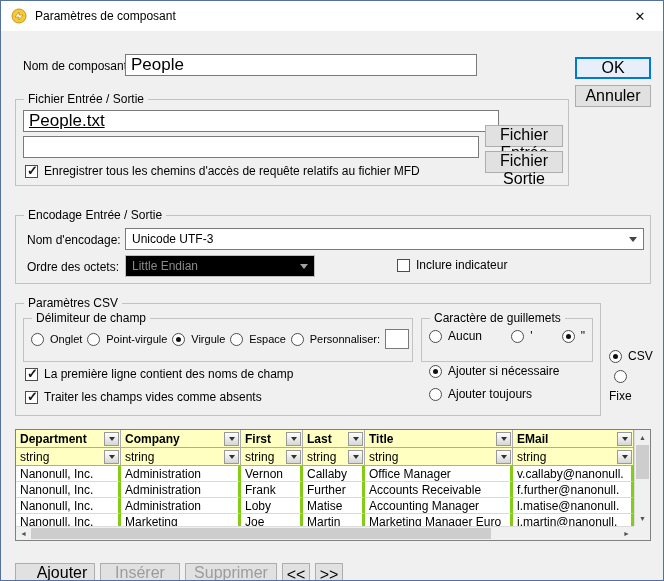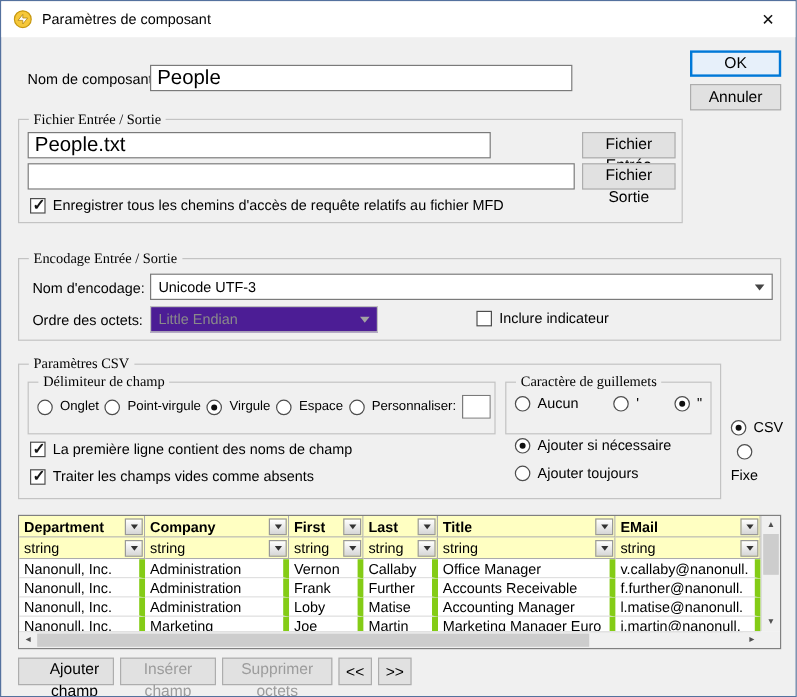--- a/index.html
+++ b/index.html
@@ -13,55 +13,55 @@
   
   .titlebar { position:absolute; left:0; top:0; right:0; height:30px; background:#ffffff; }
   .app-icon { position:absolute; left:10px; top:7px; width:16px; height:16px; }
   .win-title { position:absolute; left:34px; top:0; line-height:30px; font-size:12px; white-space:nowrap; }
   .close-btn { position:absolute; right:0; top:0; width:46px; height:30px; display:flex; align-items:center; justify-content:center; cursor:default; }
   .close-btn span { font-size:13px; color:#111; }
   
   .lbl { position:absolute; white-space:nowrap; }
   .btn {
     position:absolute; height:22px; background:#e1e1e1; border:1px solid #adadad;
-    font-family:"Liberation Sans", sans-serif; font-size:13px; color:#000; text-align:center; line-height:18px;
+    font-family:"Liberation Sans", sans-serif; font-size:16px; color:#000; text-align:center; line-height:18px;margin-top:15px;
   }
   .btn.default { border:2px solid #0078d7; background:#e7f0fa; }
   .btn.disabled { color:#9c9c9c; }
   .textbox {
     position:absolute; height:22px; background:#fff; border:1px solid #7a7a7a;
     font-family:"Liberation Sans", sans-serif; font-size:17px; padding:0 5px; color:#000;
   }
   .groupbox { position:absolute; border:1px solid #c3c3c3; }
-  .legend { position:absolute; top:-8px; left:8px; background:#f0f0f0; padding:0 4px; white-space:nowrap;font-family:Liberation Serif, serif; }
+  .legend { position:absolute; top:-8px; left:8px; background:#f0f0f0; padding:0 4px; white-space:nowrap; }
   .combo { position:absolute; height:22px; background:#fff; border:1px solid #7a7a7a; padding:0 22px 0 6px; display:flex; align-items:center; white-space:nowrap; overflow:hidden; }
   .combo .arrow { position:absolute; right:1px; top:1px; bottom:1px; width:18px; display:flex; align-items:center; justify-content:center; }
   .combo .arrow::after { content:""; border-left:4px solid transparent; border-right:4px solid transparent; border-top:5px solid #444; }
-  .combo.disabled { background:#4c1d95; border-color:#bfbfbf; color:#8a8a8a; }
+  .combo.disabled { background:#000000; border-color:#bfbfbf; color:#8a8a8a; }
   .combo.disabled .arrow::after { border-top-color:#a3a3a3; }
   .check, .radio { position:absolute; display:flex; align-items:center; gap:6px; white-space:nowrap; }
   .cb { width:13px; height:13px; background:#fff; border:1px solid #4d4d4d; position:relative; flex:none; }
   .cb.checked::after { content:"✓"; position:absolute; left:1px; top:-2px; font-size:13px; font-weight:bold; color:#161616; line-height:13px; }
   .rb { width:13px; height:13px; background:#fff; border:1px solid #4d4d4d; border-radius:50%; position:relative; flex:none; }
   .rb.selected::after { content:""; position:absolute; left:3px; top:3px; width:5px; height:5px; border-radius:50%; background:#101010; }
   .inline-row { position:absolute; display:flex; align-items:center; }
   .inline-row .check, .inline-row .radio { position:static; }
   
   .table-wrap { position:absolute; left:14px; top:428px; width:636px; height:112px; background:#fff; border:1px solid #808080; }
   .grid {
     position:absolute; left:0; top:0; right:16px; bottom:14px; overflow:hidden;
     display:grid; grid-template-columns:105px 120px 62px 62px 148px 1fr;
     grid-template-rows:18px 18px 16px 16px 16px 16px; align-content:start;
   }
   .hc { background:#ffffc2; border-right:1px solid #ababab; border-bottom:1px solid #ababab; display:flex; align-items:center; justify-content:space-between; padding:0 1px 0 4px; overflow:hidden; white-space:nowrap; }
   .hc .ht { font-weight:bold; overflow:hidden; }
   .hc .tt { overflow:hidden; }
   .dd { width:15px; height:14px; border:1px solid #999; background:linear-gradient(#ffffff,#d6d6d6); display:flex; align-items:center; justify-content:center; flex:none; }
   .dd::after { content:""; border-left:3px solid transparent; border-right:3px solid transparent; border-top:4px solid #333; }
-  .dc { background:#fff; border-right:5px solid #84cc16; border-bottom:1px solid #d9d9d9; padding:0 4px; display:flex; align-items:center; white-space:nowrap; overflow:hidden; }
+  .dc { background:#fff; border-right:3px solid #84cc16; border-bottom:1px solid #d9d9d9; padding:0 4px; display:flex; align-items:center; white-space:nowrap; overflow:hidden; }
   .vscroll { position:absolute; right:0; top:0; bottom:14px; width:16px; background:#f0f0f0; border-left:1px solid #dcdcdc; }
   .hscroll { position:absolute; left:0; right:16px; bottom:0; height:14px; background:#f0f0f0; border-top:1px solid #dcdcdc; }
   .sb-corner { position:absolute; right:0; bottom:0; width:16px; height:14px; background:#f0f0f0; }
   .sb-btn { position:absolute; display:flex; align-items:center; justify-content:center; font-size:7px; color:#505050; background:#f0f0f0; }
   .vscroll .up { left:0; right:0; top:0; height:15px; }
   .vscroll .down { left:0; right:0; bottom:0; height:15px; }
   .hscroll .left { top:0; bottom:0; left:0; width:15px; }
   .hscroll .right { top:0; bottom:0; right:0; width:15px; }
   .vthumb { position:absolute; left:1px; right:1px; top:15px; height:34px; background:#cdcdcd; }
   .hthumb { position:absolute; top:1px; bottom:1px; left:15px; width:460px; background:#cdcdcd; }
@@ -84,21 +84,21 @@
 
   <button class="btn default" style="left:574px; top:41px; width:76px;">OK</button>
   <button class="btn" style="left:574px; top:69px; width:76px;">Annuler</button>
 
   <span class="lbl" style="left:22px; top:58px;">Nom de composant:</span>
   <input class="textbox" style="left: 124px; top: 53px; width: 352px;" value="People">
 
   <div class="groupbox" style="left:14px; top:98px; width:554px; height:87px;">
     <span class="legend">Fichier Entrée / Sortie</span>
   </div>
-  <input class="textbox" style="left: 22px; top: 109px; width: 386px;" value="People.txt">
+  <input class="textbox" style="left: 22px; top: 109px; width: 476px; text-decoration: underline;" value="People.txt">
   <button class="btn" style="left:484px; top:109px; width:78px;">Fichier Entrée</button>
   <input class="textbox" style="left: 22px; top: 135px; width: 456px;" value="">
   <button class="btn" style="left:484px; top:135px; width:78px;">Fichier Sortie</button>
   <label class="check" style="left:24px; top:163px;">
     <span class="cb checked"></span>
     <span>Enregistrer tous les chemins d'accès de requête relatifs au fichier MFD</span>
   </label>
 
   <div class="groupbox" style="left:14px; top:214px; width:636px; height:69px;">
     <span class="legend">Encodage Entrée / Sortie</span>

